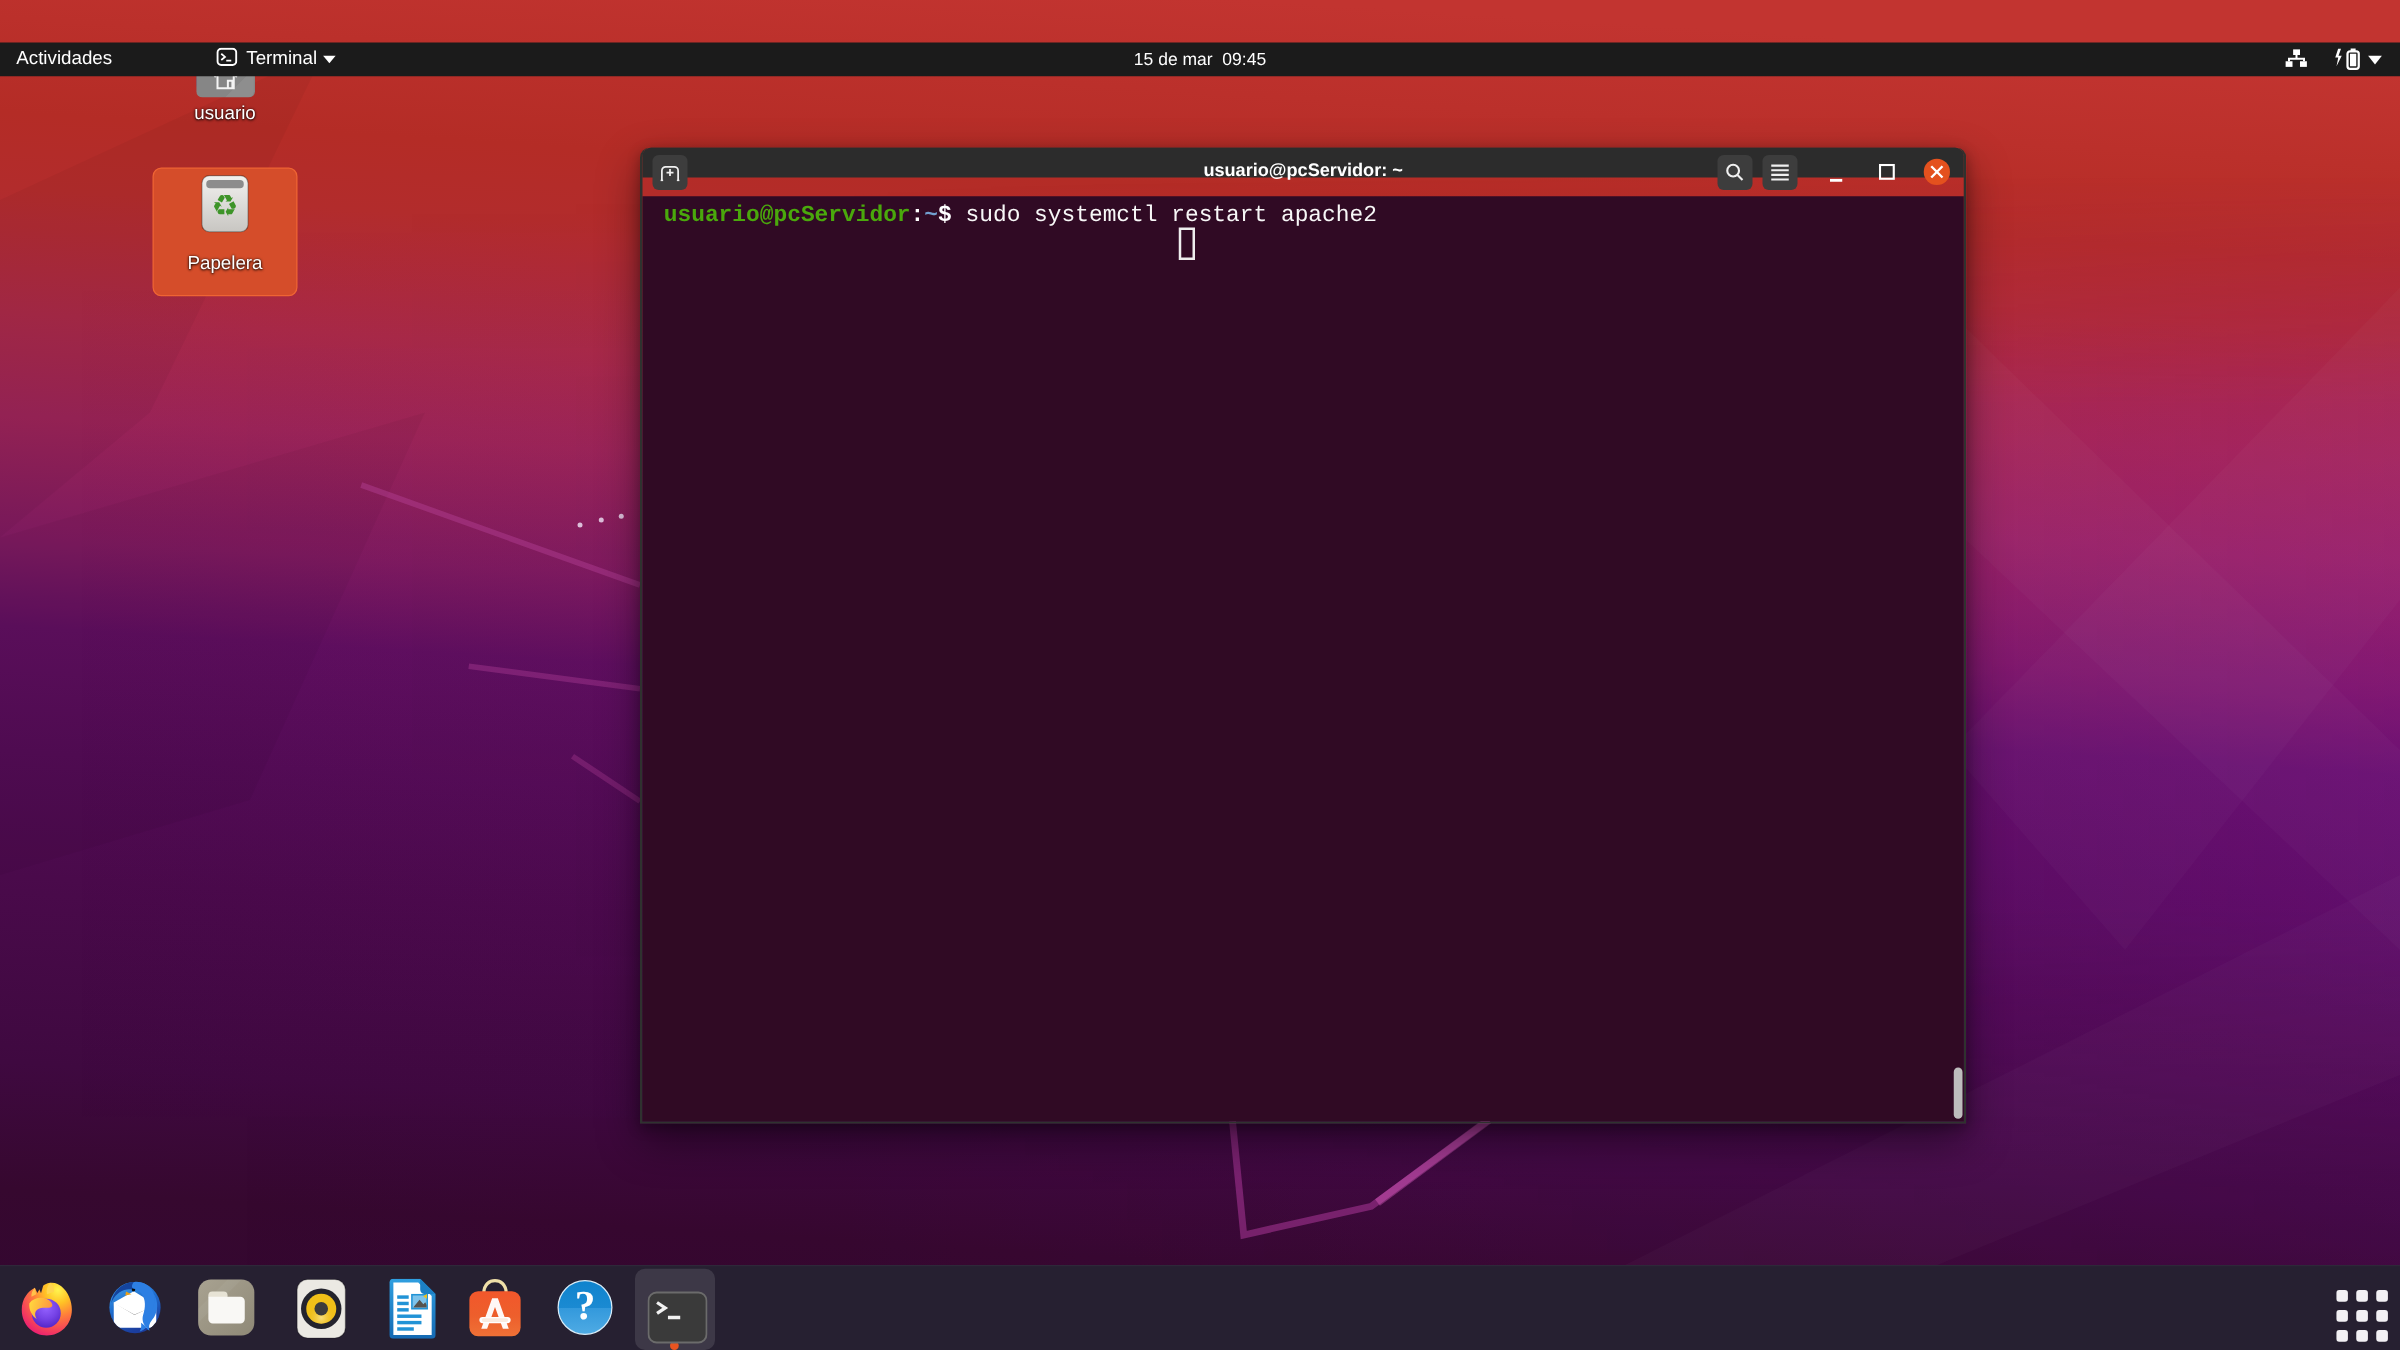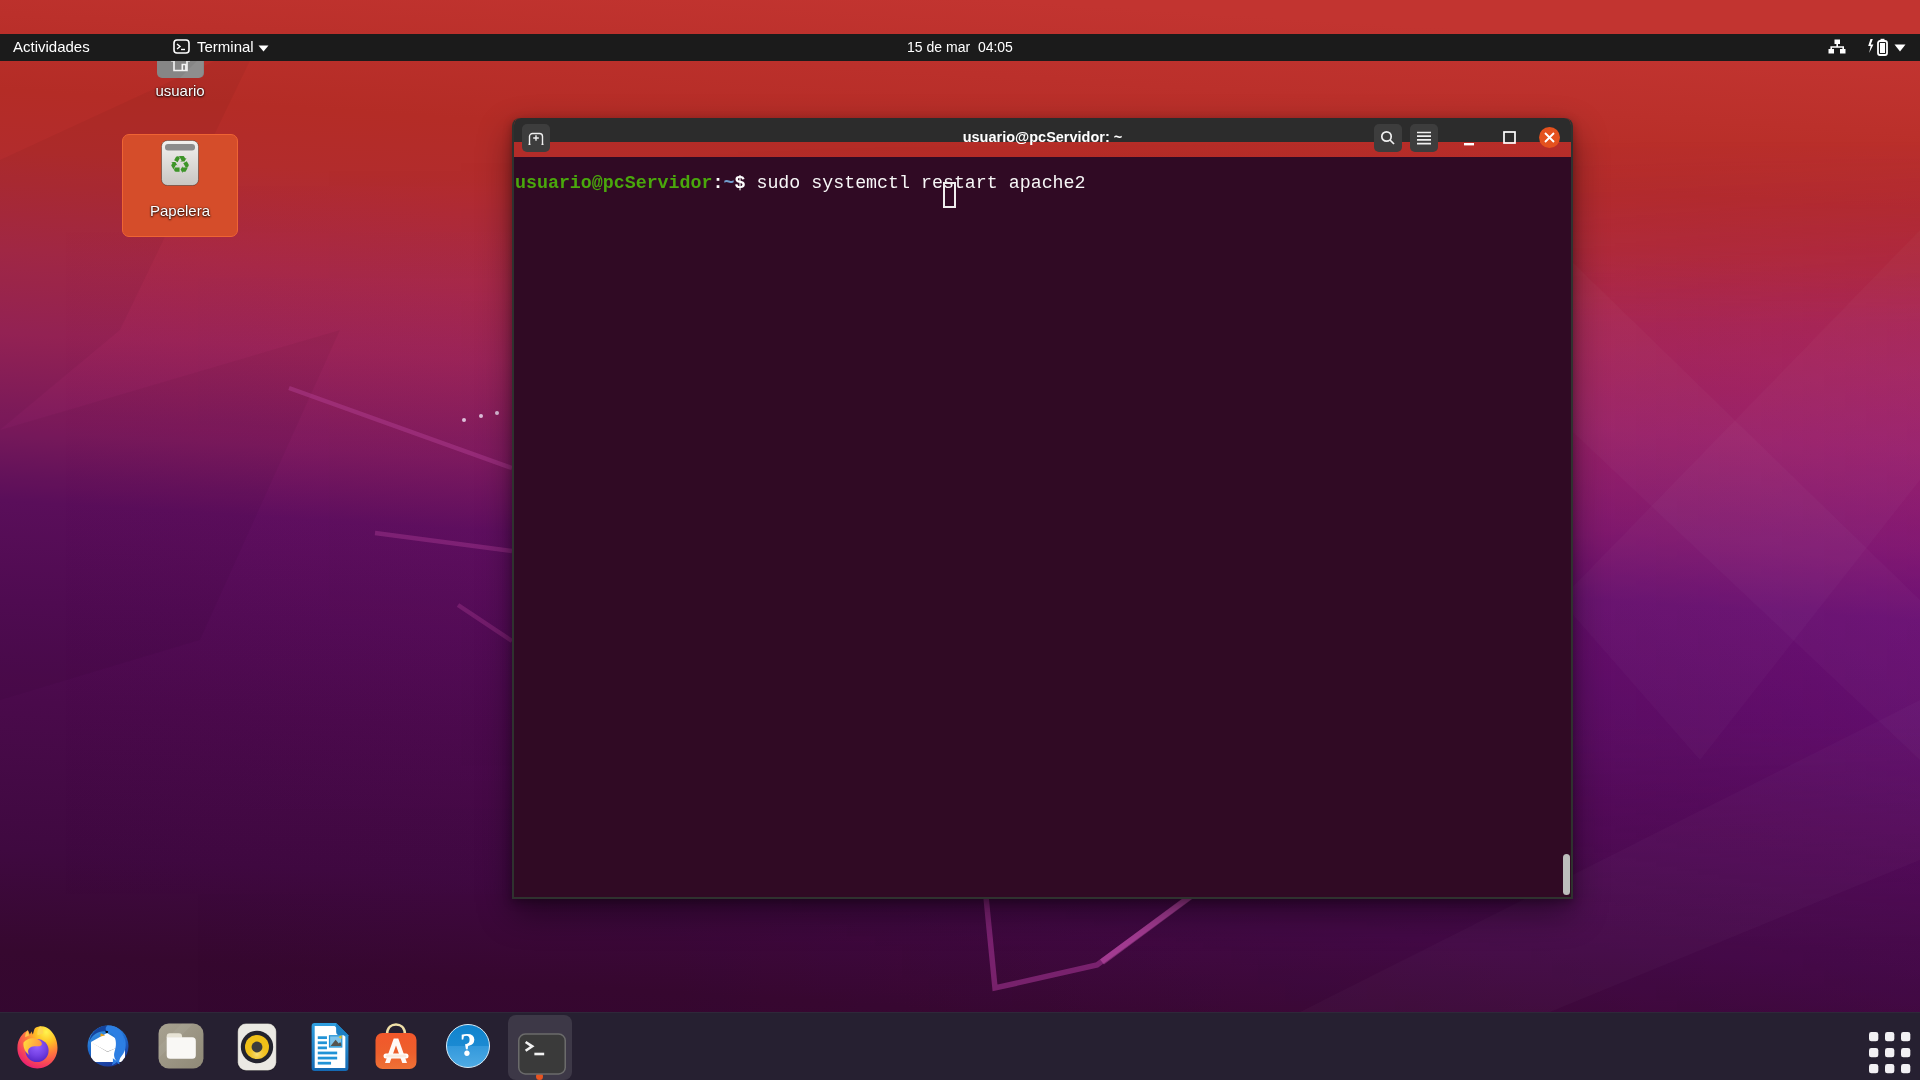--- a/index.html
+++ b/index.html
@@ -93,21 +93,21 @@
 
   <div id="topbar">
     <span class="act">Actividades</span>
     <span class="appchip"><svg width="17" height="15" viewBox="0 0 17 15" style="vertical-align:-2px">
           <rect x="1" y="1" width="15" height="13" rx="3" fill="none" stroke="#fff" stroke-width="1.6"></rect>
           <path d="M4 5 L7 7.5 L4 10" fill="none" stroke="#fff" stroke-width="1.4"></path>
           <path d="M8 10.5 h4" stroke="#fff" stroke-width="1.4"></path>
         </svg><span style="margin-left:7px">Terminal</span><svg width="11" height="7" viewBox="0 0 11 7" style="margin-left:4px">
           <path d="M0.5 0.5 L10.5 0.5 L5.5 6.5 Z" fill="#fff"></path>
         </svg></span>
-    <span class="clock">15 de mar  04:05</span>
+    <span class="clock">15 de mar  09:45</span>
     <svg width="18" height="16" viewBox="0 0 18 16" style="position:absolute;left:1828px;top:5px">
       <rect x="6.5" y="0.5" width="5.5" height="4.5" fill="#fff"></rect>
       <rect x="0.5" y="10" width="5.5" height="4.5" fill="#fff"></rect>
       <rect x="12" y="10" width="5.5" height="4.5" fill="#fff"></rect>
       <path d="M9.2 5 v3 M3.2 10 v-2 h12 v2" stroke="#fff" stroke-width="1.6" fill="none"></path>
     </svg>
     <svg width="26" height="18" viewBox="0 0 26 18" style="position:absolute;left:1866px;top:4px">
       <path d="M4.5 1 L2.2 8 H4.6 L3.2 15 L7.4 6.5 H4.8 L6.8 1 Z" fill="#fff"></path>
       <rect x="12" y="3" width="9" height="14" rx="2" fill="none" stroke="#fff" stroke-width="1.8"></rect>
       <rect x="14.5" y="0.8" width="4" height="2" fill="#fff"></rect>
@@ -182,21 +182,21 @@
       <svg width="13" height="13" viewBox="0 0 13 13" style="position:absolute;left:989px;top:13px">
           <rect x="1" y="1" width="11" height="11" fill="none" stroke="#fff" stroke-width="1.7"></rect>
         </svg>
       <div style="position:absolute;left:1025px;top:9px;width:21px;height:21px;border-radius:50%;background:#e4511e;">
         <svg width="13" height="13" viewBox="0 0 13 13" style="position:absolute;left:4px;top:4px">
           <path d="M2 2 L11 11 M11 2 L2 11" stroke="#fff" stroke-width="1.9"></path>
         </svg>
       </div>
     </div>
     <div id="tbody">
-      <div class="ln" style="top:14px;"><span class="g">usuario@pcServidor</span><span class="w">:</span><span class="b">~</span><span class="w">$</span> sudo systemctl restart apache2</div>
+      <div class="ln" style="top:4px;padding-left:16px;"><span class="g">usuario@pcServidor</span><span class="w">:</span><span class="b">~</span><span class="w">$</span> sudo systemctl restart apache2</div>
       <div id="cursor"></div>
       <div id="scrollthumb"></div>
     </div>
   </div>
 
   <div id="dock">
     <div id="termhl"></div>
     <div id="termdot"></div>
 
     <svg class="dkslot" style="left:13px" width="48" height="48" viewBox="0 0 48 48">

